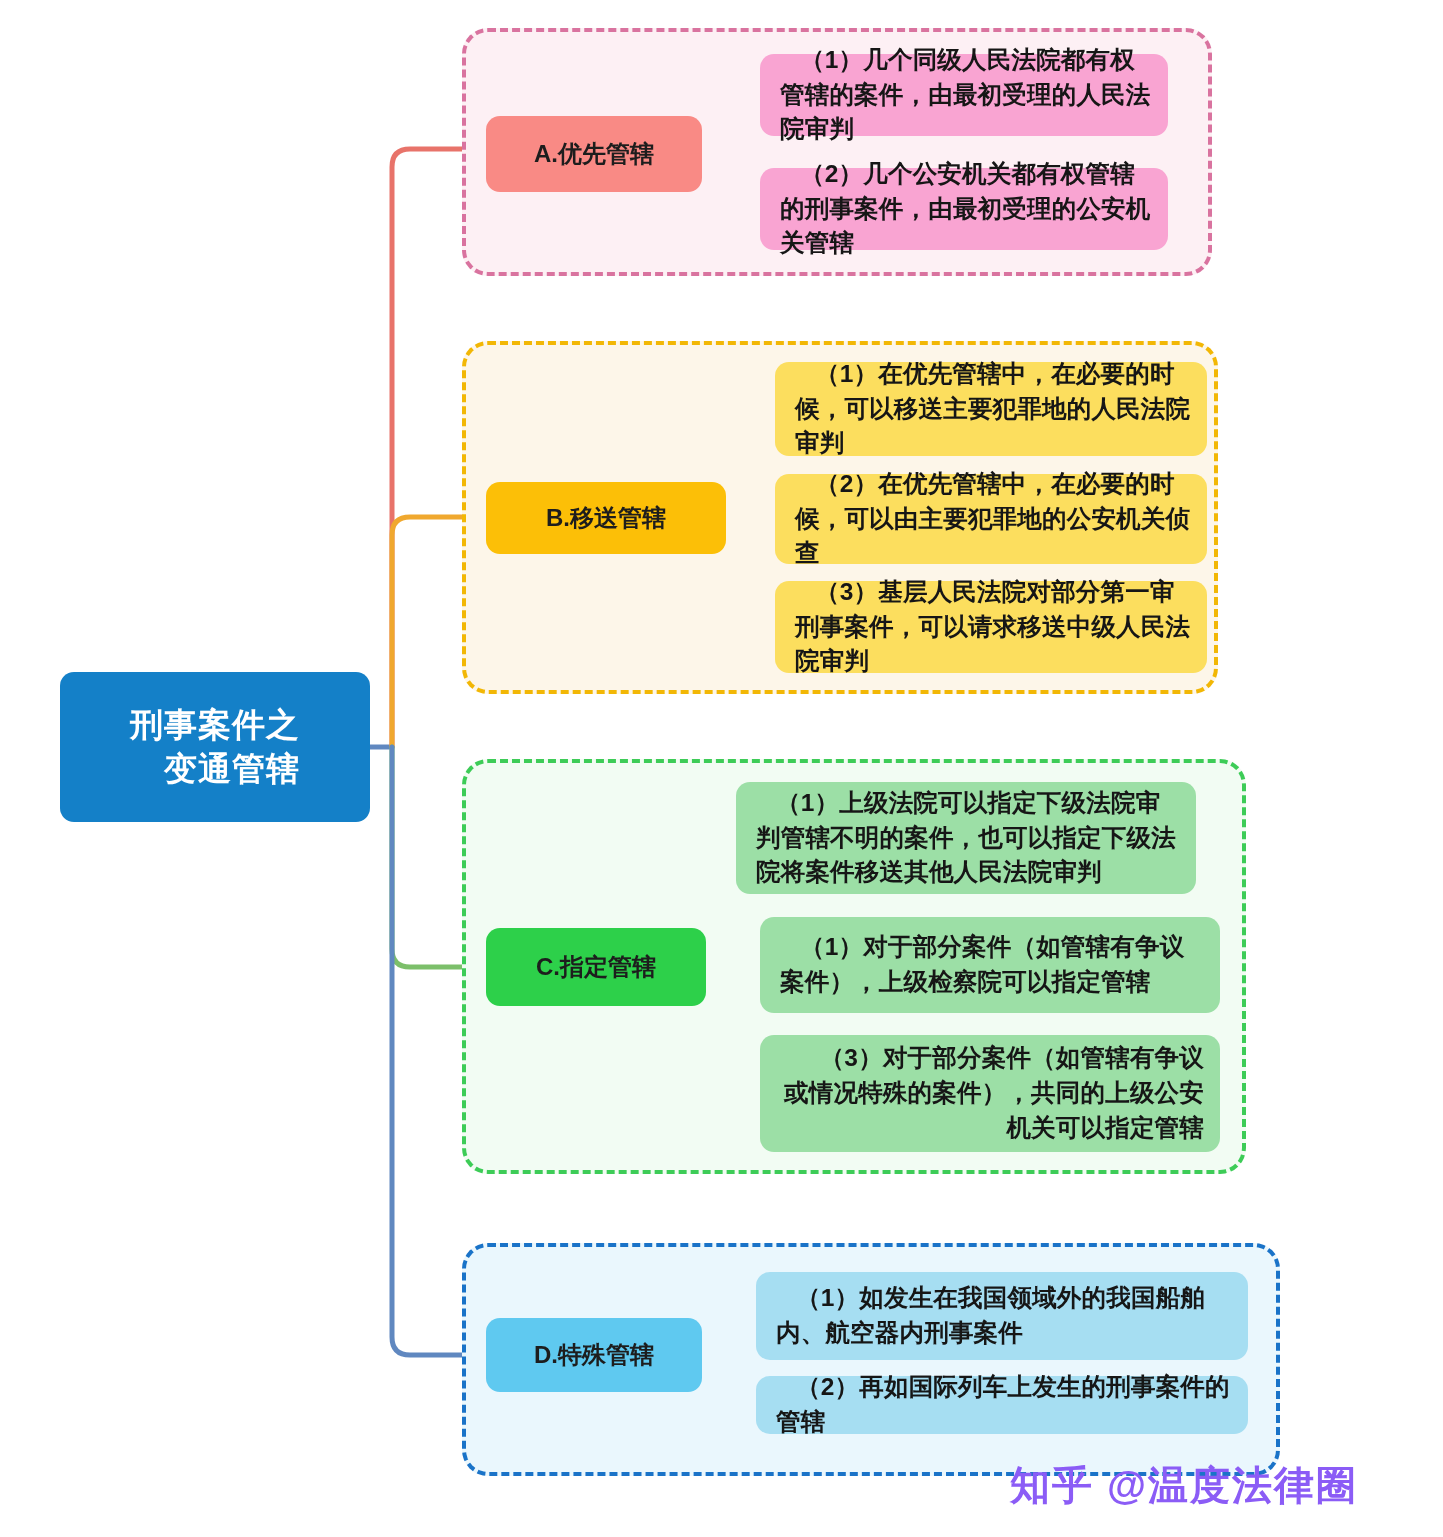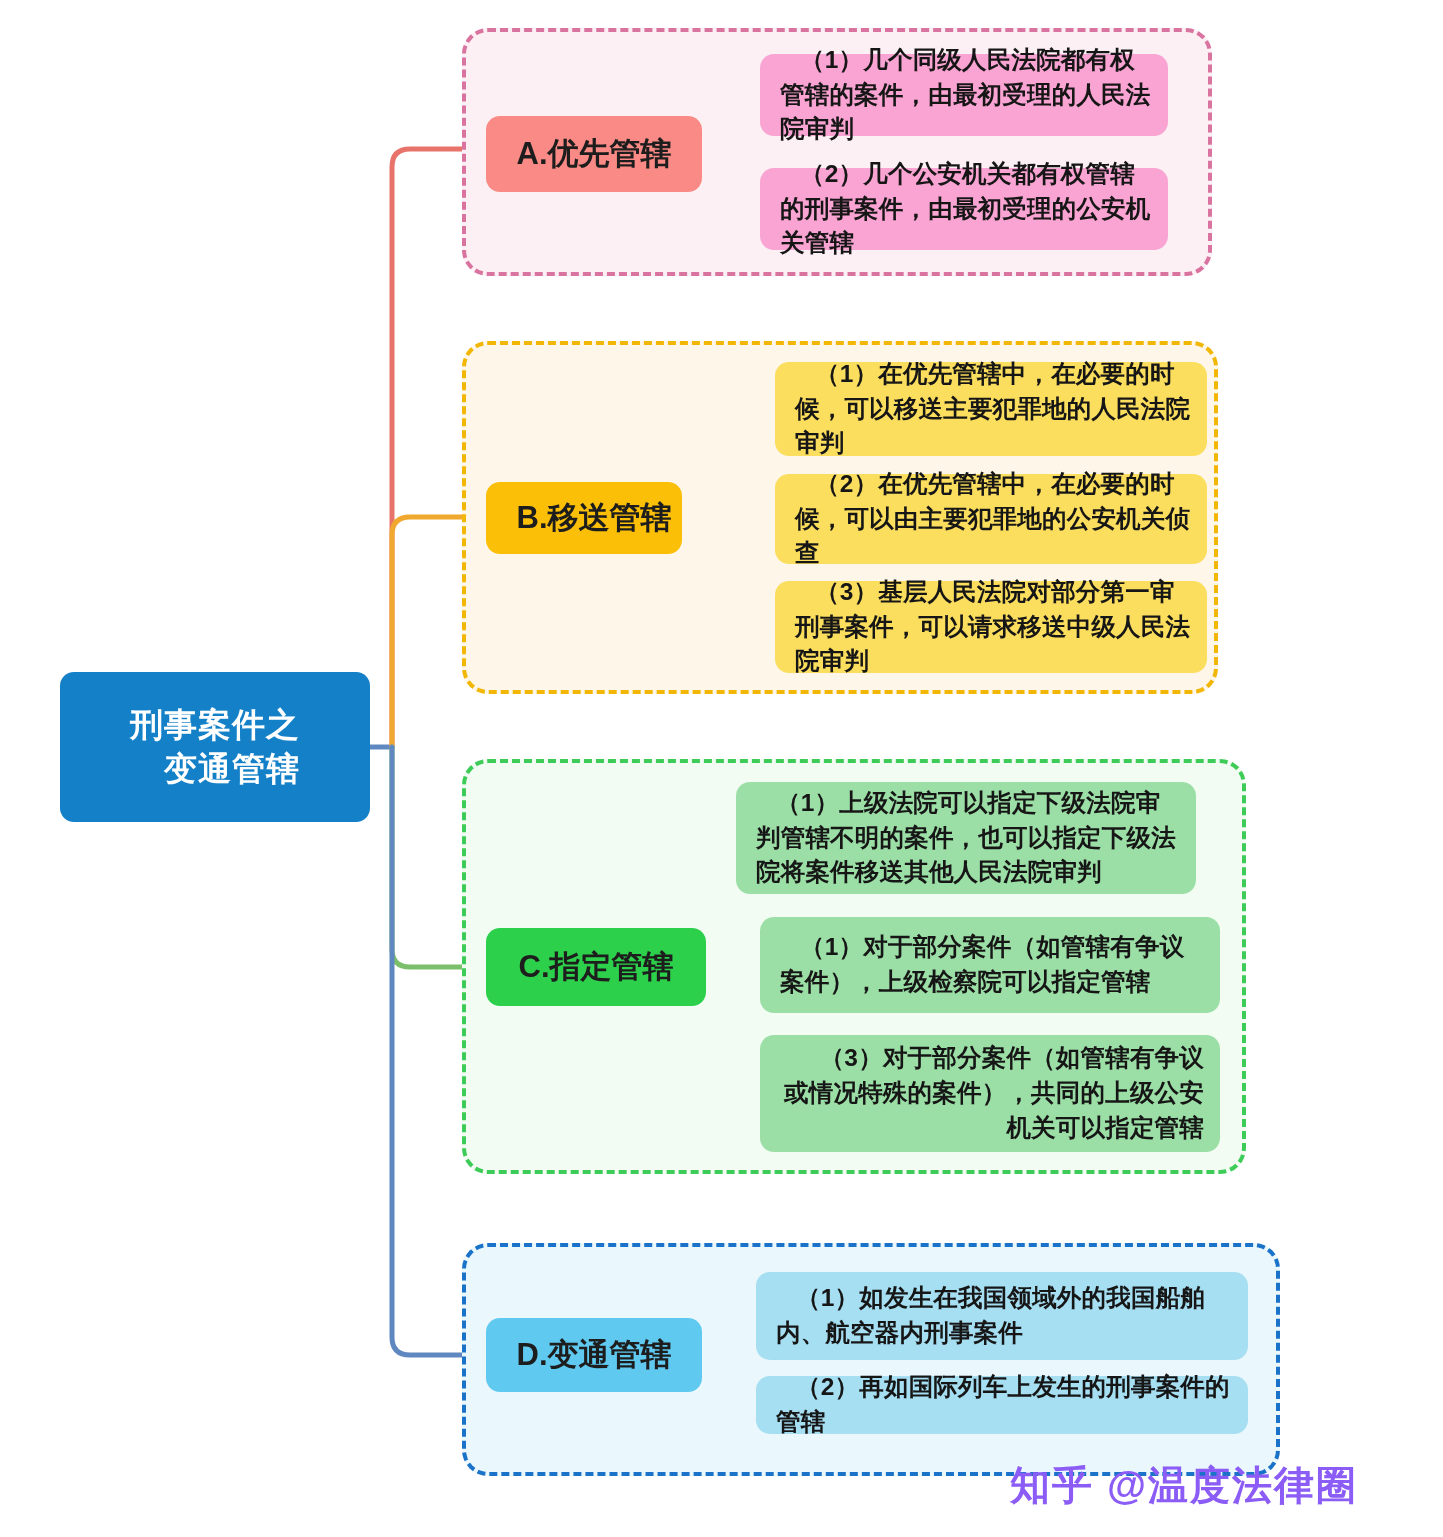--- a/index.html
+++ b/index.html
@@ -63,26 +63,26 @@
 
   
   .branch {
     position: absolute;
     border-radius: 14px;
     display: flex;
     align-items: center;
     justify-content: center;
     text-align: center;
     color: #1d1d1d;
-    font-size: 31px;
+    font-size: 24px;
     font-weight: bold;
     z-index: 4;
   }
   .branch-a { left: 486px; top: 116px;  width: 216px; height: 76px; background: #F98A85; }
-  .branch-b { left: 486px; top: 482px;  width: 176px; height: 72px; background: #FCBF07; padding-left: 20px; }
+  .branch-b { left: 486px; top: 482px;  width: 240px; height: 72px; background: #FCBF07; }
   .branch-c { left: 486px; top: 928px;  width: 220px; height: 78px; background: #2DD04A; }
   .branch-d { left: 486px; top: 1318px; width: 216px; height: 74px; background: #5FC9F0; }
 
   
   .leaf {
     position: absolute;
     border-radius: 14px;
     box-sizing: border-box;
     display: flex;
     align-items: center;
@@ -180,21 +180,21 @@
   <div class="branch branch-a">
     <span>A.优先管辖</span>
   </div>
   <div class="branch branch-b">
     <span>B.移送管辖</span>
   </div>
   <div class="branch branch-c">
     <span>C.指定管辖</span>
   </div>
   <div class="branch branch-d">
-    <span>D.变通管辖</span>
+    <span>D.特殊管辖</span>
   </div>
 
   <div class="leaf leaf-pink a1">
     <span class="txt">（1）几个同级人民法院都有权管辖的案件，由最初受理的人民法院审判</span>
   </div>
   <div class="leaf leaf-pink a2">
     <span class="txt">（2）几个公安机关都有权管辖的刑事案件，由最初受理的公安机关管辖</span>
   </div>
 
   <div class="leaf leaf-yellow b1">

